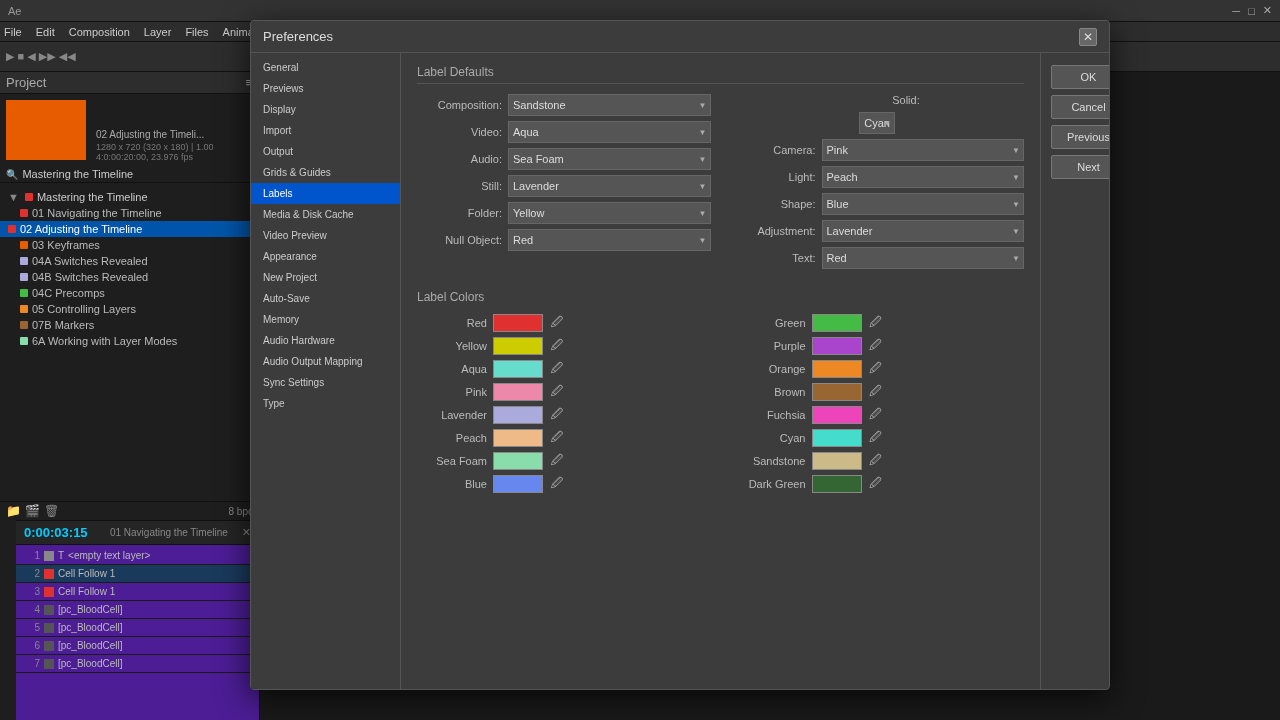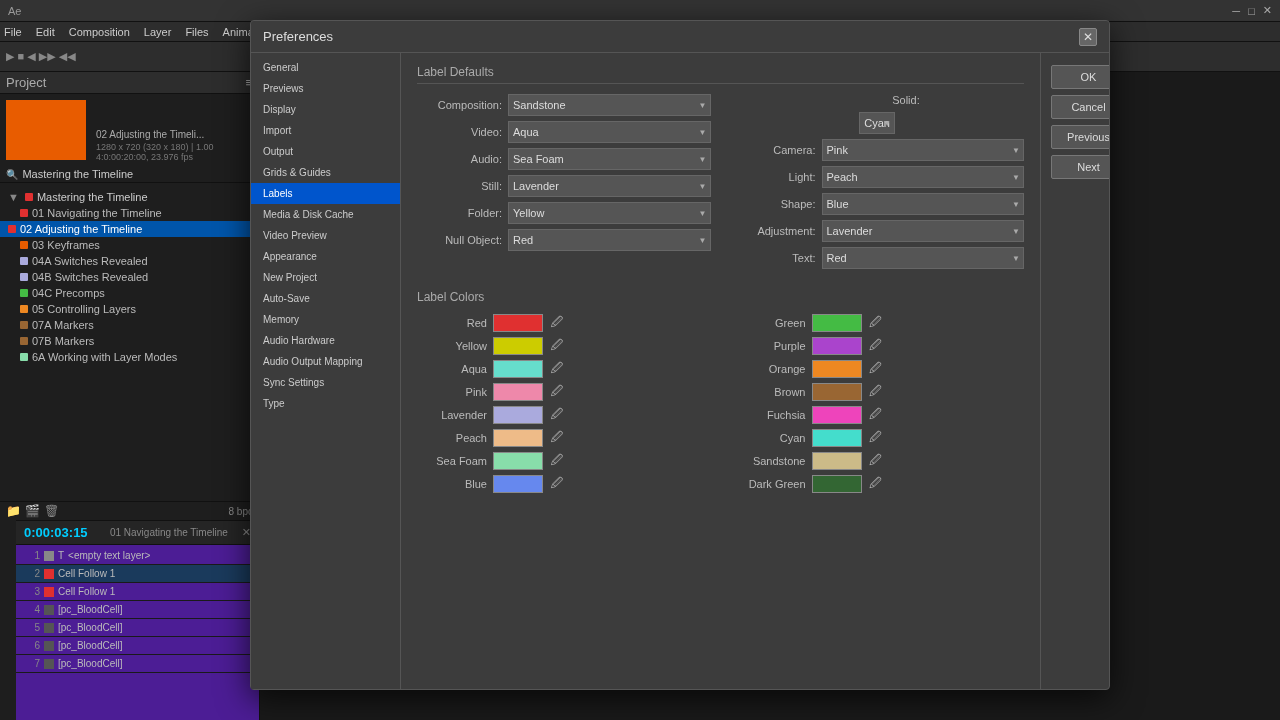--- a/index.html
+++ b/index.html
@@ -448,24 +448,20 @@
           <div class="dot" style="background:#aaaadd;"></div>
           <span>04B Switches Revealed</span>
         </div>
         <div class="ae-list-item" style="padding-left:20px;">
           <div class="dot" style="background:#44bb44;"></div>
           <span>04C Precomps</span>
         </div>
         <div class="ae-list-item" style="padding-left:20px;">
           <div class="dot" style="background:#ee8822;"></div>
           <span>05 Controlling Layers</span>
-        </div>
-        <div class="ae-list-item" style="padding-left:20px;">
-          <div class="dot" style="background:#996633;"></div>
-          <span>07A Markers</span>
         </div>
         <div class="ae-list-item" style="padding-left:20px;">
           <div class="dot" style="background:#996633;"></div>
           <span>07B Markers</span>
         </div>
         <div class="ae-list-item" style="padding-left:20px;">
           <div class="dot" style="background:#88ddaa;"></div>
           <span>6A Working with Layer Modes</span>
         </div>
       </div>

